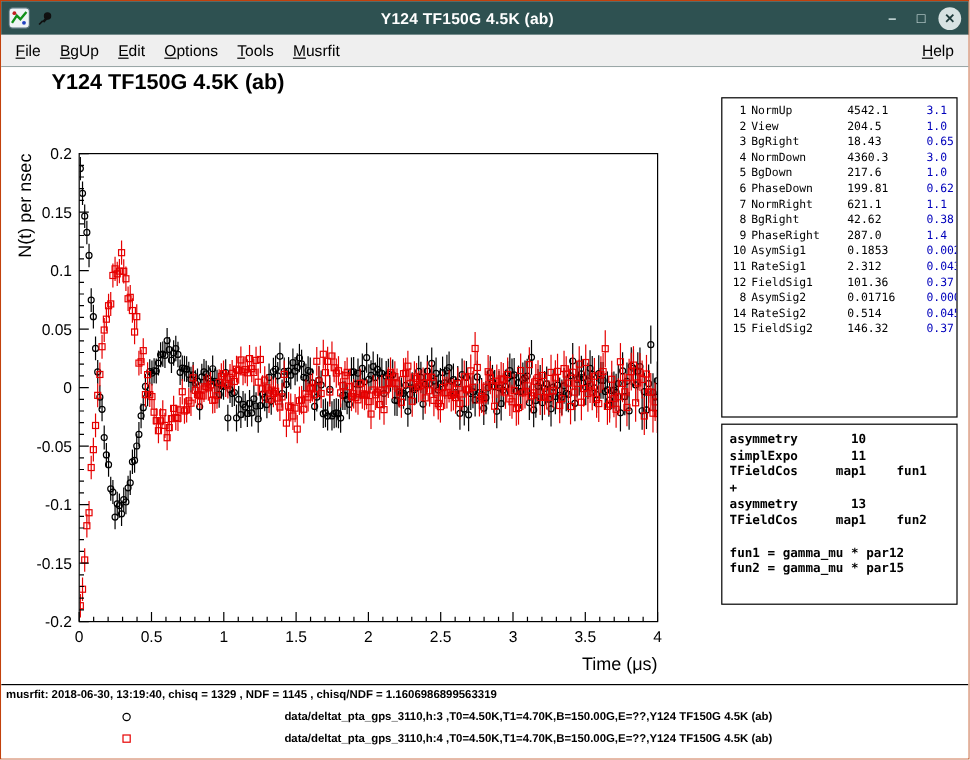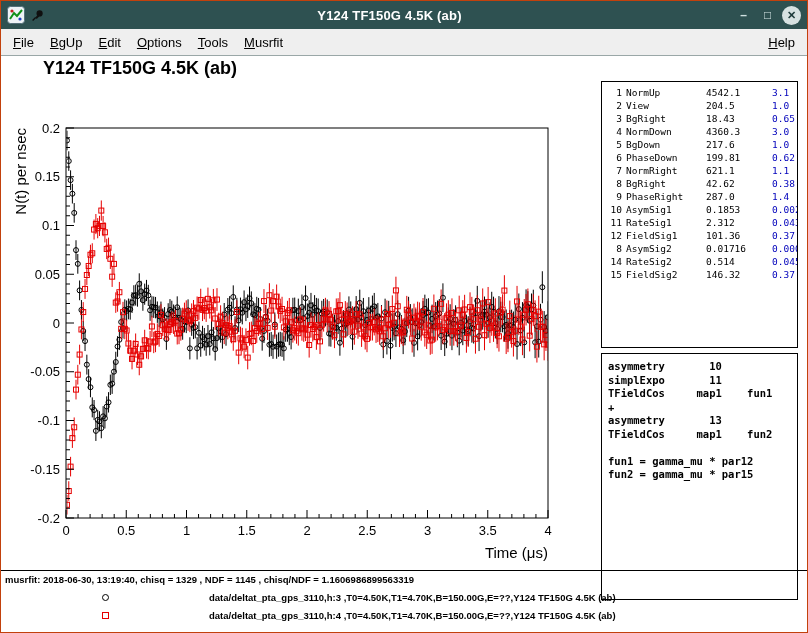--- a/index.html
+++ b/index.html
@@ -21,29 +21,29 @@
   .mb-spacer{flex:1}
   
   .canvas{position:relative;flex:1;background:#fff;overflow:hidden}
   .page-title{position:absolute;left:42px;top:2px;font-size:18px;font-weight:bold;color:#000;white-space:nowrap}
   #plot-svg{position:absolute;left:8px;top:62px}
   .param-box{position:absolute;left:600px;top:25px;width:197px;height:267px;border:1px solid #000;padding:4px 0;overflow:hidden;background:#fff}
   .param-row{display:grid;grid-template-columns:15px 76px 52px 1fr;column-gap:4px;padding:0 5px;font-family:"DejaVu Sans Mono",monospace;font-size:9.5px;line-height:13px;white-space:nowrap}
   .p-no{text-align:right}
   .p-val{text-align:left}
   .p-err{color:#0000bb;padding-left:10px}
-  .theory-box{position:absolute;left:600px;top:297px;width:197px;height:247px;border:1px solid #000;padding:6px 6px;overflow:hidden;background:#fff}
+  .theory-box{position:absolute;left:600px;top:297px;width:197px;height:151px;border:1px solid #000;padding:6px 6px;overflow:hidden;background:#fff}
   .t-line{font-family:"DejaVu Sans Mono",monospace;font-size:10.5px;font-weight:bold;line-height:13.5px;margin:0;white-space:pre}
   .bottom-divider{position:absolute;left:0;top:514px;width:100%;height:1px;background:#000}
   .stats-line{position:absolute;left:4px;top:518px;font-size:9.5px;font-weight:bold;color:#000;white-space:nowrap}
   .legend{position:absolute;left:0;top:533px;width:100%}
   .legend-row{position:relative;height:18px}
   .lm{position:absolute;left:101px;top:5px;width:7px;height:7px;border:1.2px solid #000;background:#fff}
   .lm.circle{border-radius:50%}
-  .legend-label{position:absolute;left:208px;top:3px;font-size:9.5px;font-weight:bold;white-space:nowrap;color:#000}
+  .legend-label{position:absolute;left:236px;top:3px;font-size:9.5px;font-weight:bold;white-space:nowrap;color:#000}
 </style>
 </head>
 <body>
 
 <div class="window">
 
   <div class="titlebar">
     <span class="app-icon">
       <svg width="18" height="18" viewBox="0 0 18 18">
         <rect x="0.5" y="0.5" width="17" height="17" rx="3" fill="#eef3f6" stroke="#55707a"></rect>

